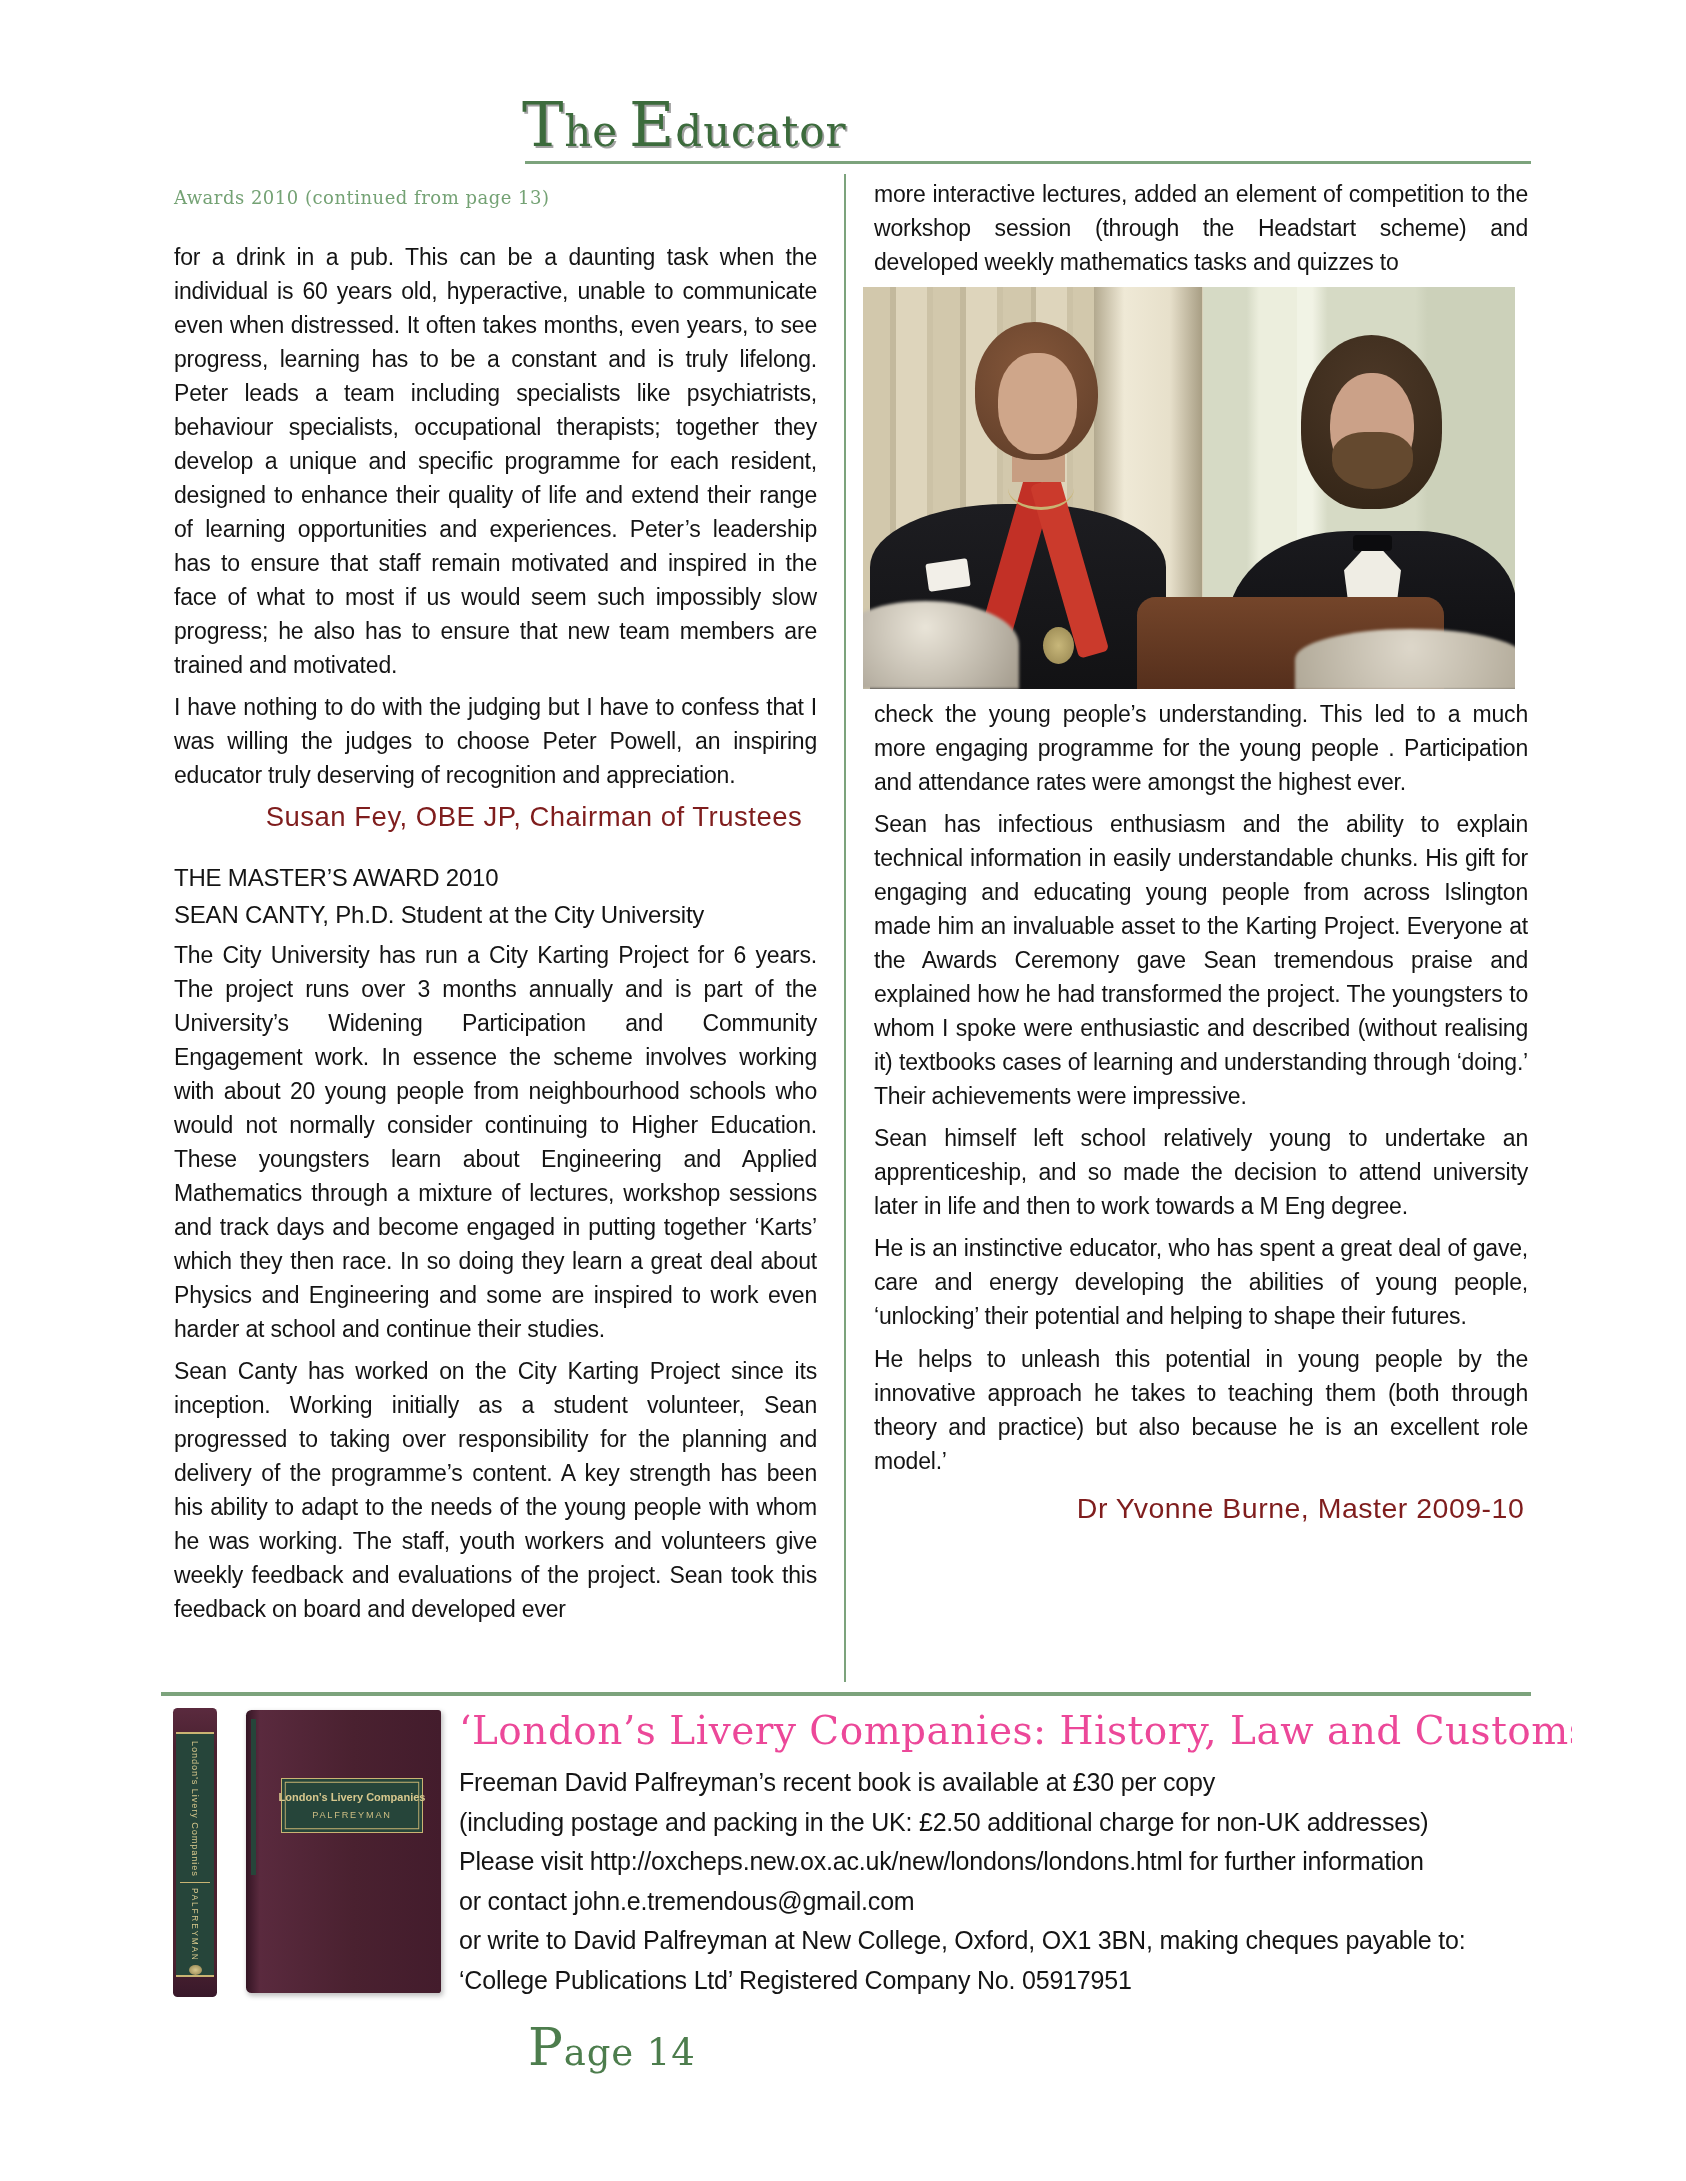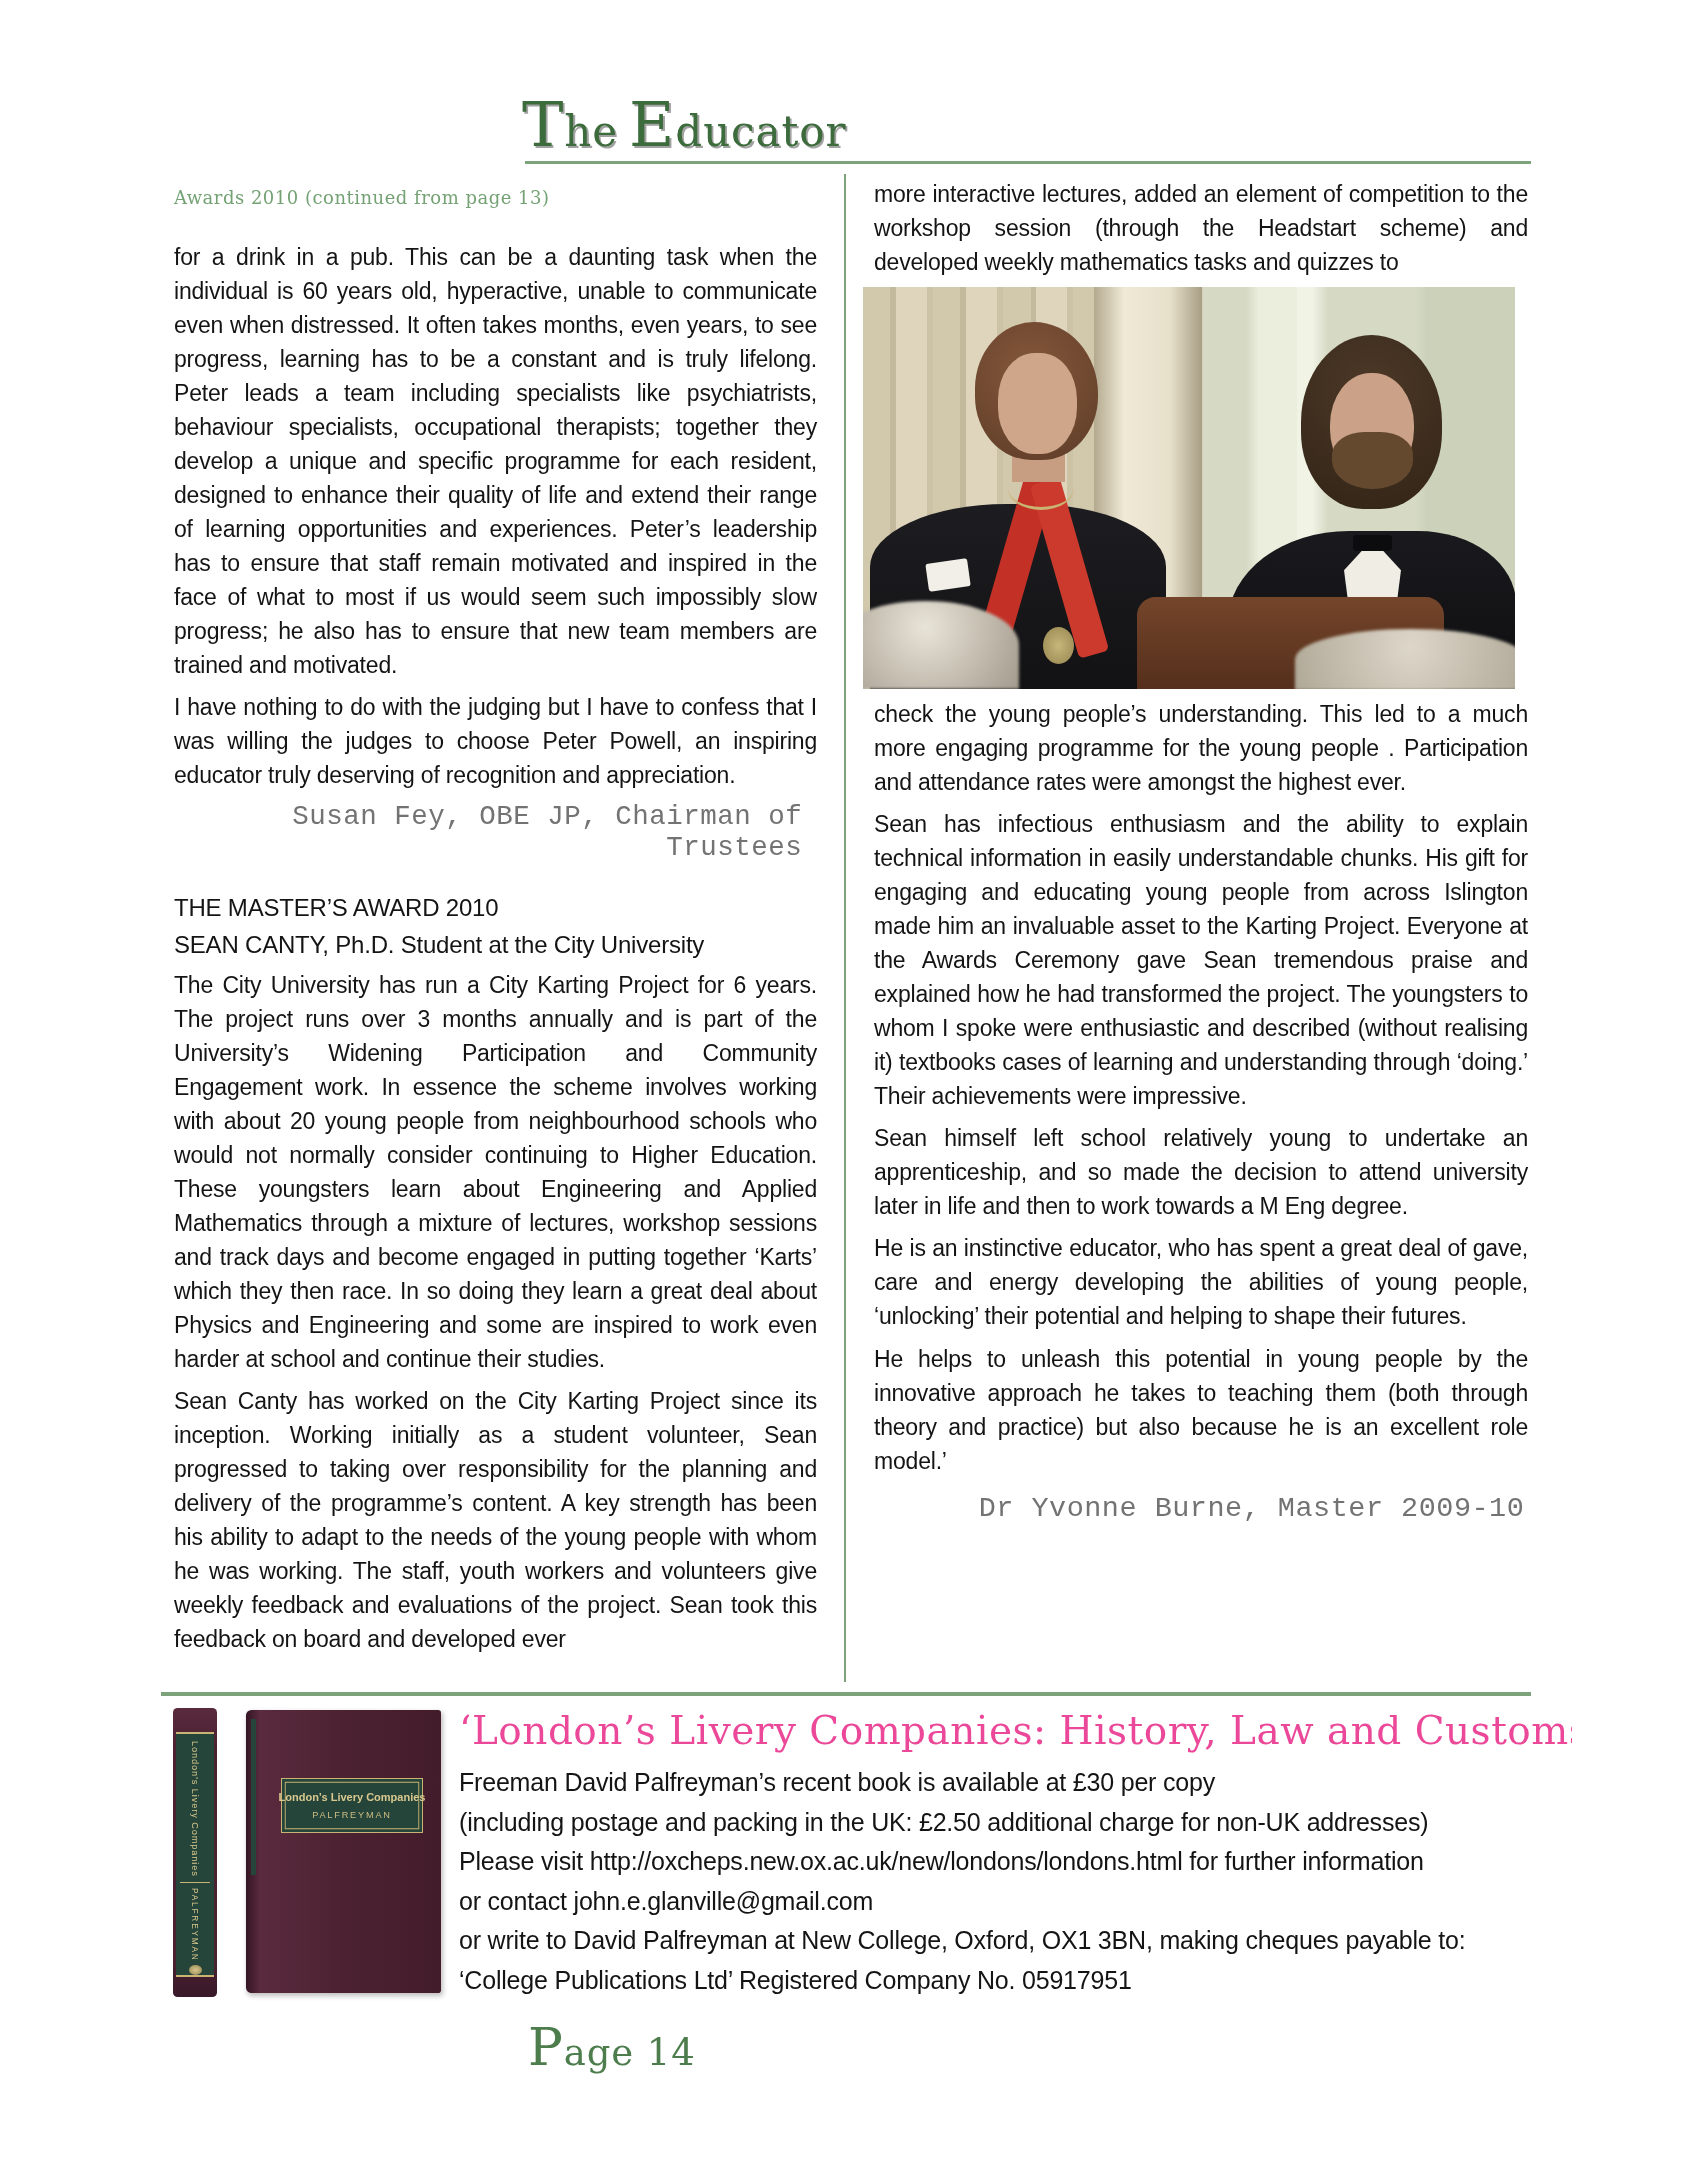--- a/index.html
+++ b/index.html
@@ -53,23 +53,23 @@
   .continuation {
     font-family: "DejaVu Serif", serif;
     font-size: 18px;
     line-height: 35px;
     color: #74a274;
     letter-spacing: 0.5px;
     margin-bottom: 25px;
     white-space: nowrap;
   }
   .signature {
-    font-family: Liberation Mono, monospace;
+    font-family: Liberation Sans, sans-serif;
     font-size: 27.5px;
-    color: #737373;
+    color: #7f1d1d;
     letter-spacing: 0.5px;
     text-align: right;
     margin: 5.5px 14.7px 31px 0;
   }
   .right-col .signature { margin: 14.7px 3.7px 0 0; font-size: 28.5px; }
   .award-heading, .award-subheading {
     font-size: 24px;
     font-weight: normal;
     margin: 0 0 9.2px 0;
     letter-spacing: -0.2px;
@@ -348,21 +348,21 @@
       <div class="cover-title">London’s Livery Companies</div>
       <div class="cover-author">PALFREYMAN</div>
     </div>
   </div>
 
   <div class="book-text">
     <div class="book-heading">‘London’s Livery Companies: History, Law and Customs’</div>
     <p>Freeman David Palfreyman’s recent book is available at £30 per copy</p>
     <p>(including postage and packing in the UK: £2.50 additional charge for non-UK addresses)</p>
     <p>Please visit http://oxcheps.new.ox.ac.uk/new/londons/londons.html for further information</p>
-    <p>or contact john.e.glanville@gmail.com</p>
+    <p>or contact john.e.tremendous@gmail.com</p>
     <p>or write to David Palfreyman at New College, Oxford, OX1 3BN, making cheques payable to:</p>
     <p>‘College Publications Ltd’ Registered Company No. 05917951</p>
   </div>
 
   <div class="page-footer">
     <span class="cap-word">Page 14</span>
   </div>
 
 </div>
 

